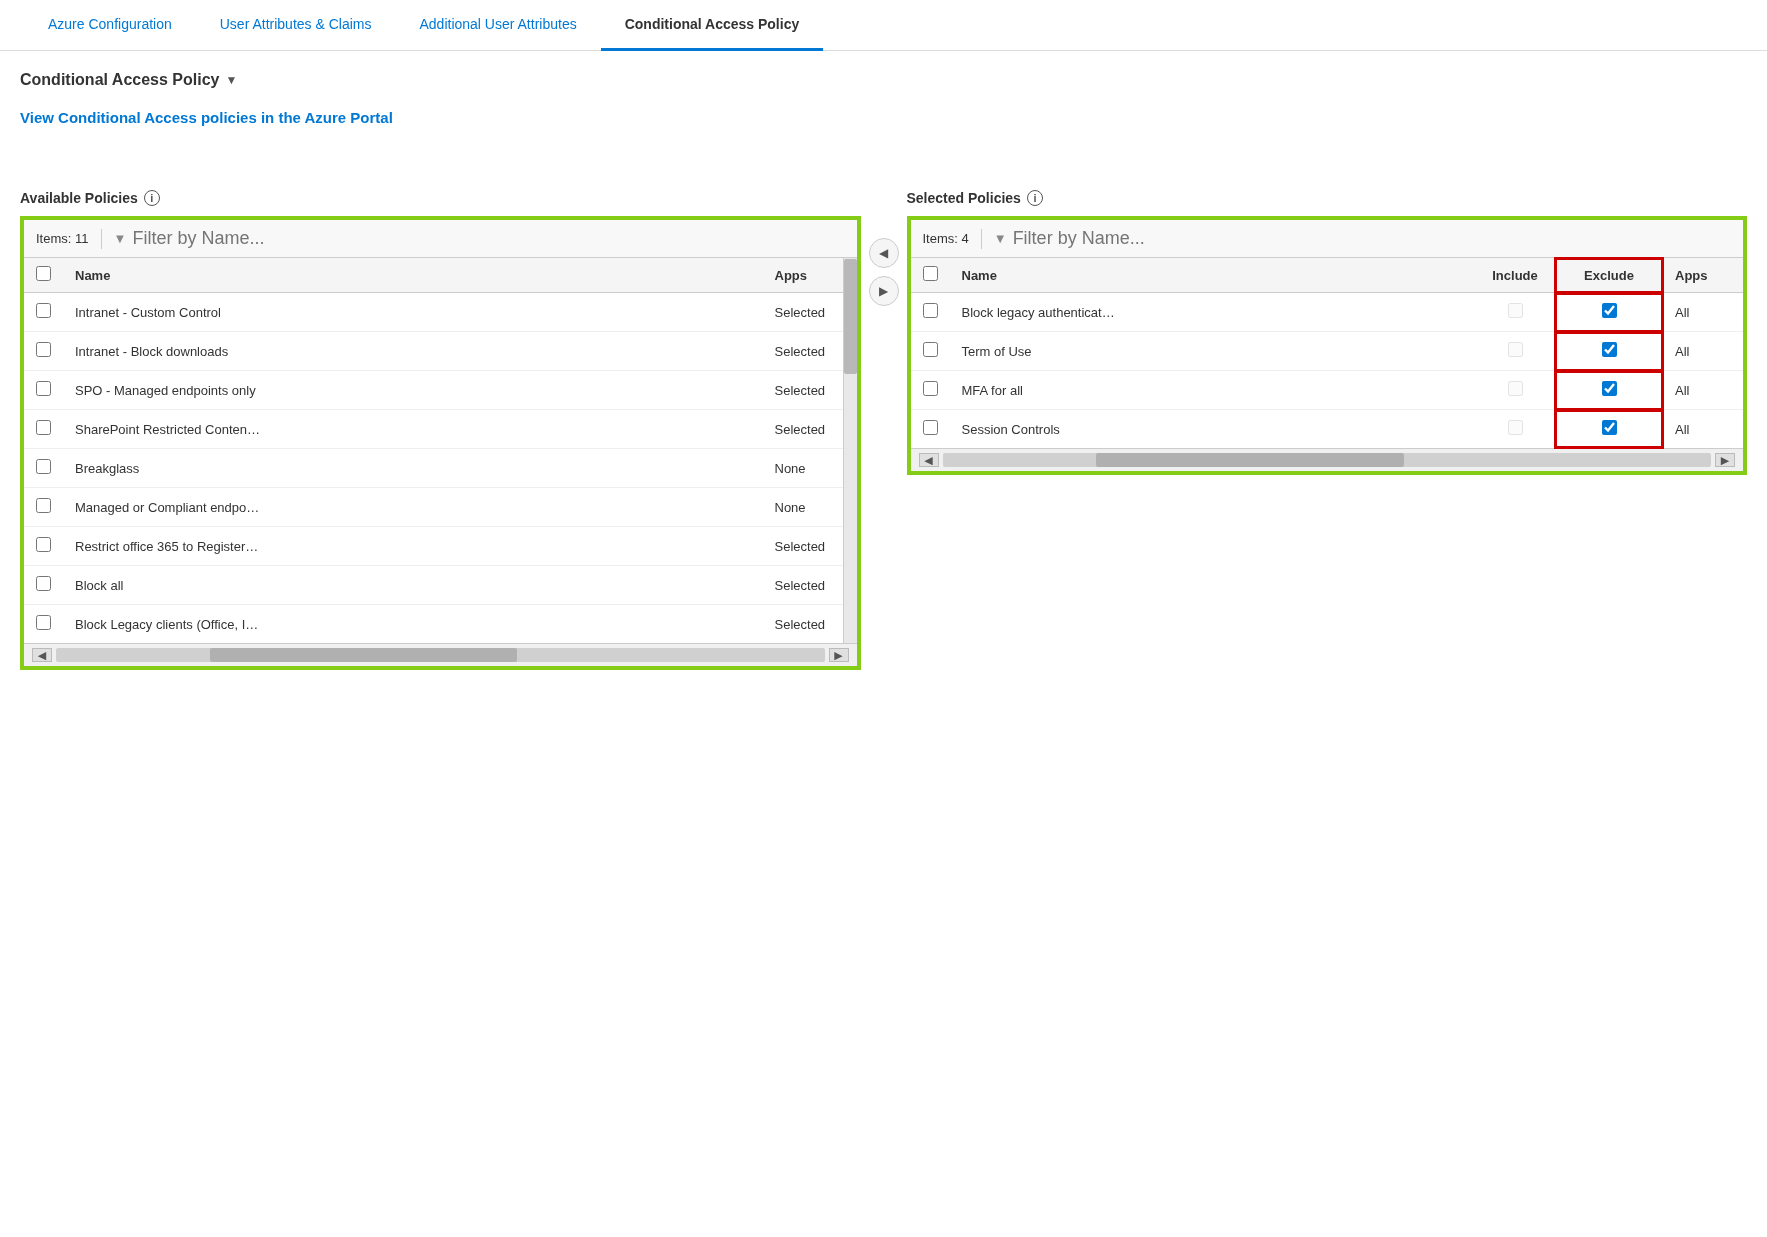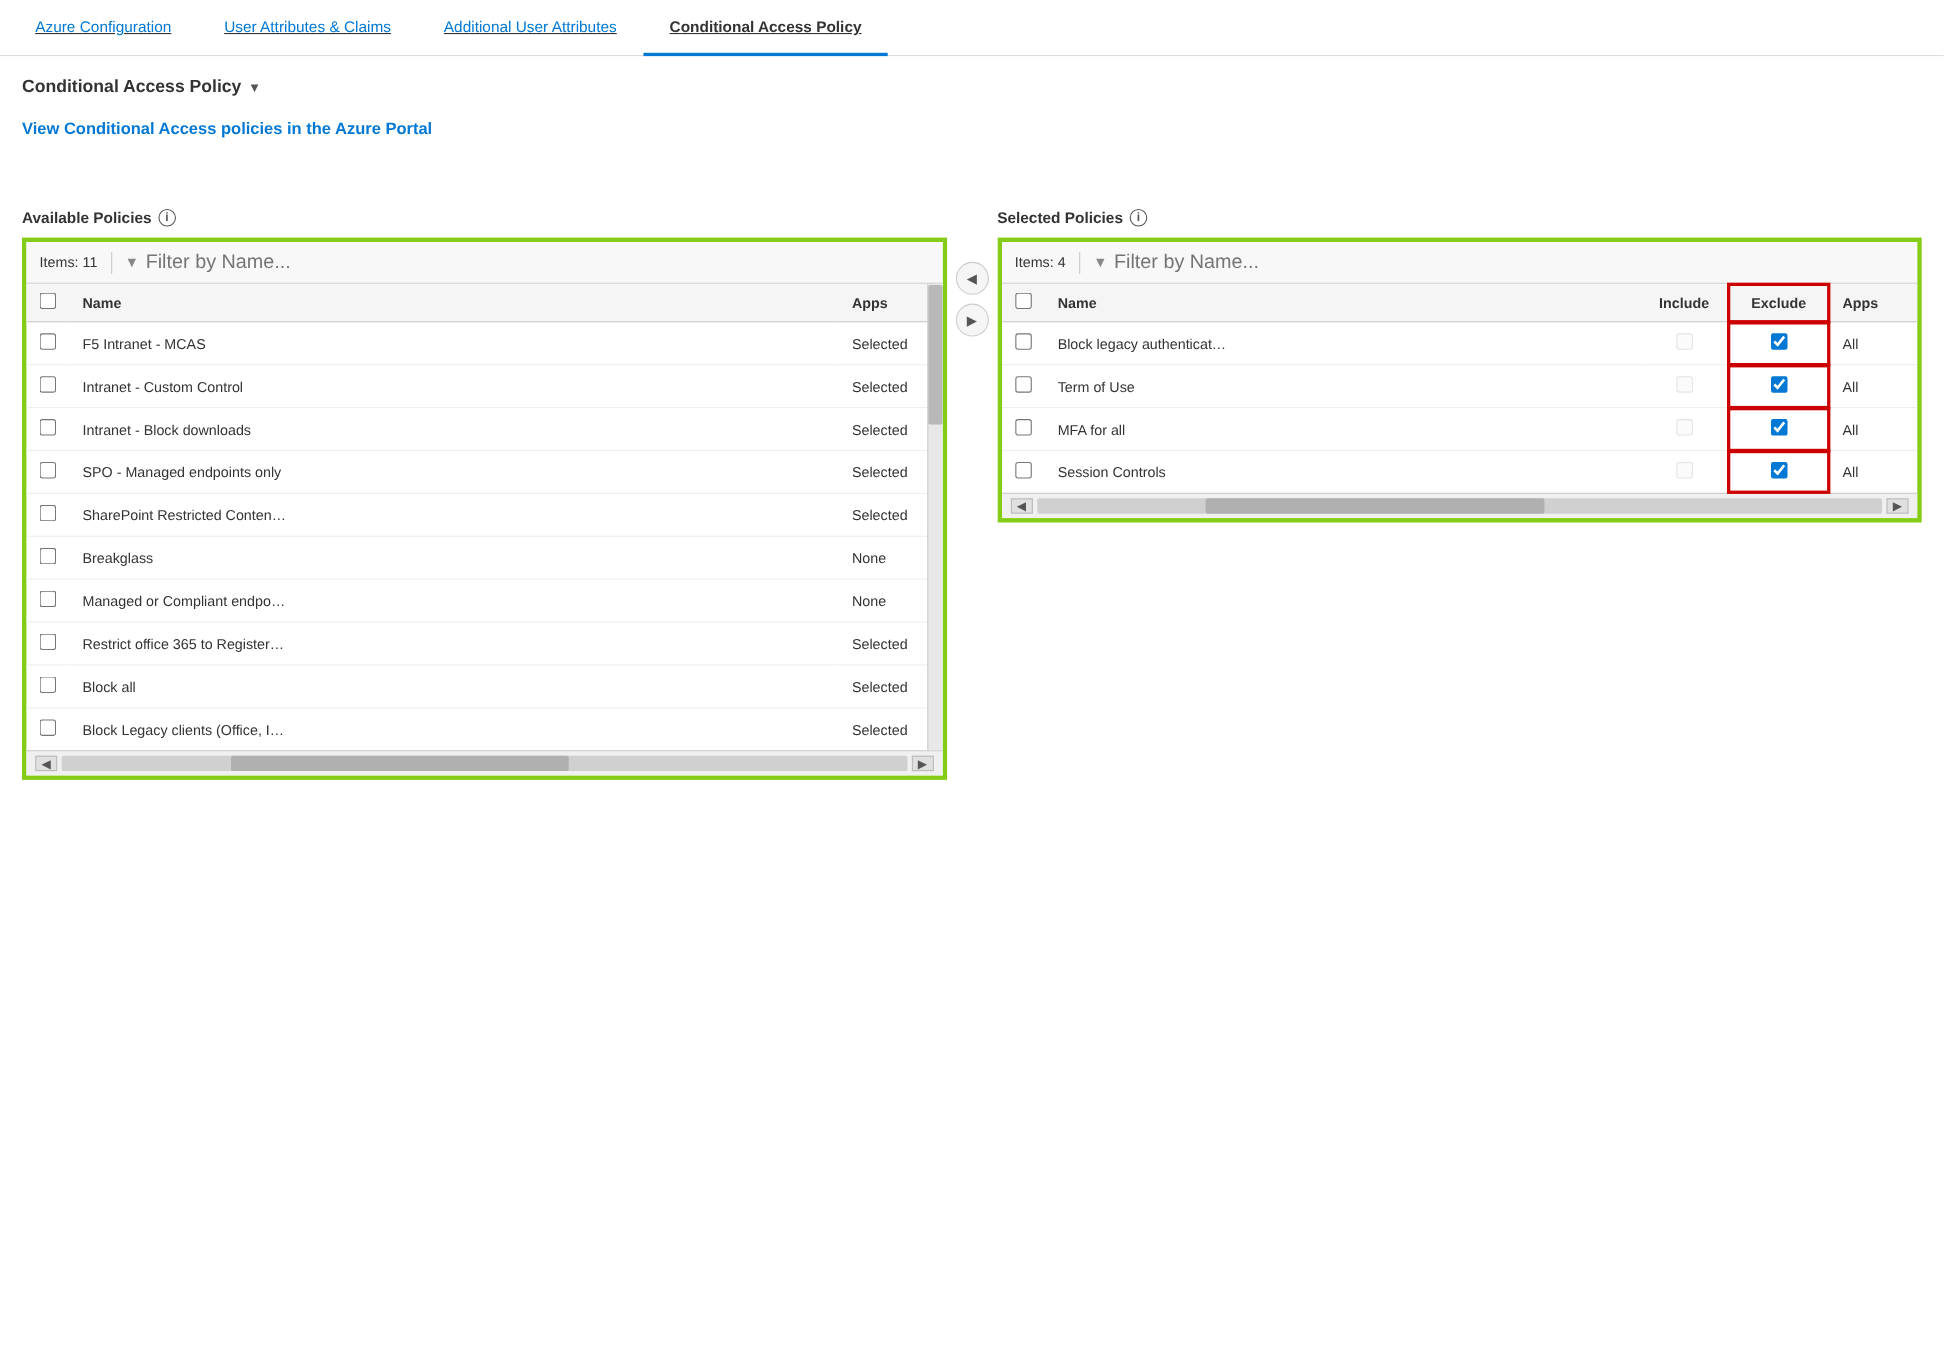--- a/index.html
+++ b/index.html
@@ -8,23 +8,22 @@
       font-size: 14px;
       background: #fff;
       color: #333;
     }
 
     
     .top-nav {
       display: flex;
       align-items: center;
       border-bottom: 1px solid #ddd;
-      padding: 0 8px;
+      padding: 0 24px;
       background: #fff;
-      text-decoration: underline;
     }
     .top-nav-tab {
       padding: 16px 24px;
       cursor: pointer;
       font-size: 14px;
       color: #0078d4;
       text-decoration: none;
       white-space: nowrap;
       border-bottom: 3px solid transparent;
       margin-bottom: -1px;
@@ -168,21 +167,21 @@
       width: auto;
     }
     .data-table .col-apps {
       width: 80px;
     }
     .data-table .col-include {
       width: 80px;
       text-align: center;
     }
     .data-table .col-exclude {
-      width: 92px;
+      width: 108px;
       text-align: center;
     }
 
     
     .cb {
       width: 15px;
       height: 15px;
       cursor: pointer;
       accent-color: #0078d4;
     }
@@ -336,25 +335,20 @@
               <thead>
                 <tr>
                   <th class="col-checkbox">
                     <input type="checkbox" class="cb" style="">
                   </th>
                   <th class="col-name">Name</th>
                   <th class="col-apps">Apps</th>
                 </tr>
               </thead>
               <tbody>
-                <tr>
-                  <td class="col-checkbox"><input type="checkbox" class="cb" style=""></td>
-                  <td class="col-name">F5 Intranet - MCAS</td>
-                  <td class="col-apps">Selected</td>
-                </tr>
                 <tr>
                   <td class="col-checkbox"><input type="checkbox" class="cb" style=""></td>
                   <td class="col-name">Intranet - Custom Control</td>
                   <td class="col-apps">Selected</td>
                 </tr>
                 <tr>
                   <td class="col-checkbox"><input type="checkbox" class="cb" style=""></td>
                   <td class="col-name">Intranet - Block downloads</td>
                   <td class="col-apps">Selected</td>
                 </tr>

